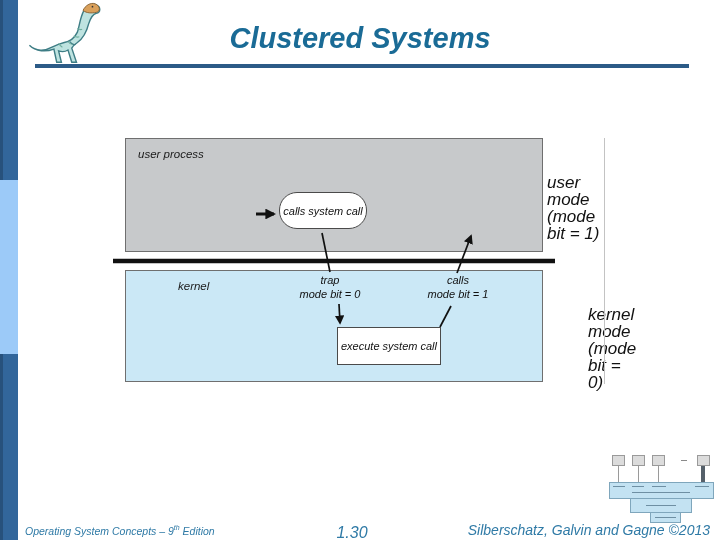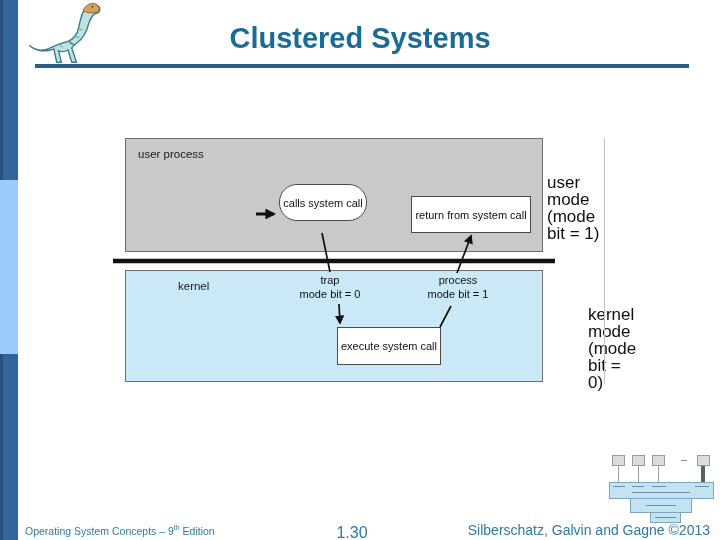--- a/index.html
+++ b/index.html
@@ -1,18 +1,18 @@
 <!DOCTYPE html>
 <html><head>
 <meta charset="utf-8">
 <style>
   html,body{margin:0;padding:0;background:#ffffff;}
   .slide{
     position:relative;width:720px;height:540px;background:#ffffff;overflow:hidden;
-    font-family:"Liberation Sans","DejaVu Sans",sans-serif;color:#1a1a1a;
+    font-family:"Liberation Sans","DejaVu Sans",sans-serif;color:#1a1a1a;font-style:italic;
   }
   
   .sidebar{position:absolute;left:0;top:0;width:18px;height:540px;}
   .sidebar .seg{position:absolute;left:0;width:18px;box-sizing:border-box;}
   .seg-top{top:0;height:180px;background:#32669B;border-left:3px solid #27517C;}
   .seg-mid{top:180px;height:174px;background:#9CCAF8;}
   .seg-bot{top:354px;height:186px;background:#32669B;border-left:3px solid #27517C;}
   
   .title{
     position:absolute;left:0;right:0;top:22px;text-align:center;
@@ -27,21 +27,21 @@
   .region-kernel{left:15px;top:140px;width:418px;height:112px;background:#CBE8F6;}
   .region-label{position:absolute;font-size:11.5px;color:#1a1a1a;}
   .lbl-user{left:28px;top:18px;}
   .lbl-kernel{left:28px;top:150px;margin-left:40px;}
   .fbox{
     position:absolute;box-sizing:border-box;background:#ffffff;border:1.5px solid #4a4a4a;
     display:flex;align-items:center;justify-content:center;text-align:center;
     font-size:11px;color:#111;line-height:12px;padding:0 2px;
   }
   .b-executing{left:26px;top:66px;width:120px;height:37px;}
-  .b-calls{left:169px;top:54px;width:88px;height:37px;border-radius:18px;}
+  .b-calls{left:169px;top:62px;width:88px;height:37px;border-radius:18px;}
   .b-return{left:301px;top:66px;width:120px;height:37px;}
   .b-execute{left:227px;top:197px;width:104px;height:38px;}
   .ann{position:absolute;width:86px;text-align:center;font-size:11px;line-height:14px;color:#111;}
   .ann-trap{left:177px;top:143px;}
   .ann-return{left:305px;top:143px;}
   .side-label{position:absolute;left:437px;font-size:17px;line-height:17px;color:#111;}
   .side-user{top:44px;}
   .side-kernel{top:176px;margin-left:41px;}
   .fig-edge{position:absolute;left:494px;top:8px;width:1px;height:246px;background:#C3C3C3;}
   .connectors{position:absolute;left:0;top:0;width:500px;height:260px;pointer-events:none;}
@@ -103,29 +103,28 @@
       <line x1="212" y1="103" x2="220" y2="142" stroke="#111" stroke-width="1.7"></line>
       <line x1="229" y1="174" x2="230" y2="193" stroke="#111" stroke-width="1.7" marker-end="url(#ahThin)"></line>
       <line x1="330" y1="197" x2="341" y2="176" stroke="#111" stroke-width="1.7"></line>
       <line x1="347" y1="143" x2="361" y2="106" stroke="#111" stroke-width="1.7" marker-end="url(#ahThin)"></line>
     </svg>
 
     <div class="region-label lbl-user">user process</div>
     <div class="region-label lbl-kernel">kernel</div>
 
     <div class="fbox b-calls">calls system call</div>
-    <div class="fbox b-return">return from system call</div>
     <div class="fbox b-execute">execute system call</div>
 
     <div class="ann ann-trap">
       <div>trap</div>
       <div>mode bit = 0</div>
     </div>
     <div class="ann ann-return">
-      <div>process</div>
+      <div>calls</div>
       <div>mode bit = 1</div>
     </div>
 
     <div class="side-label side-user">
       <div>user mode</div>
       <div>(mode bit = 1)</div>
     </div>
     <div class="side-label side-kernel">
       <div>kernel mode</div>
       <div>(mode bit = 0)</div>

